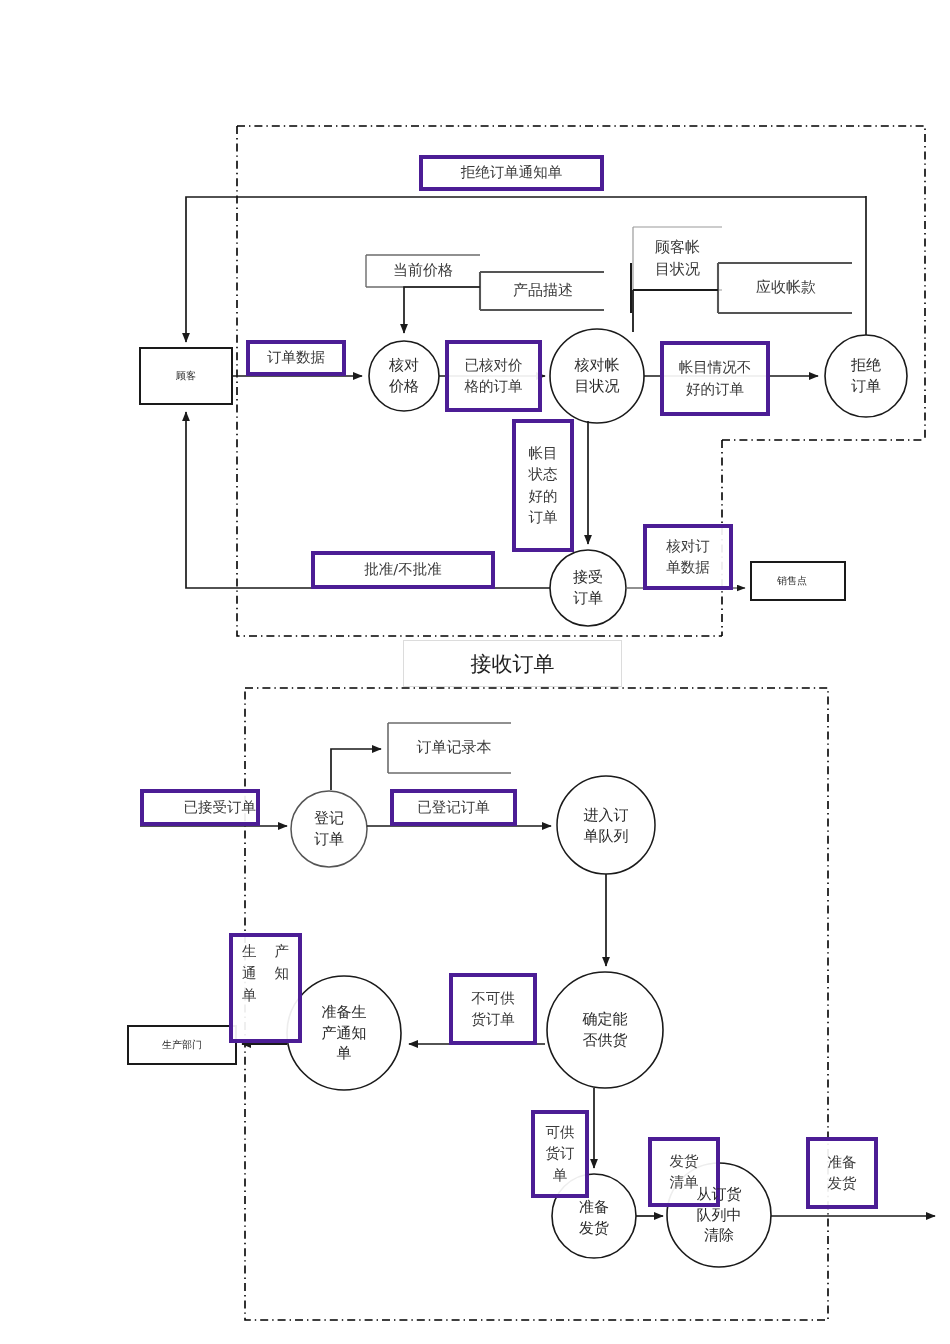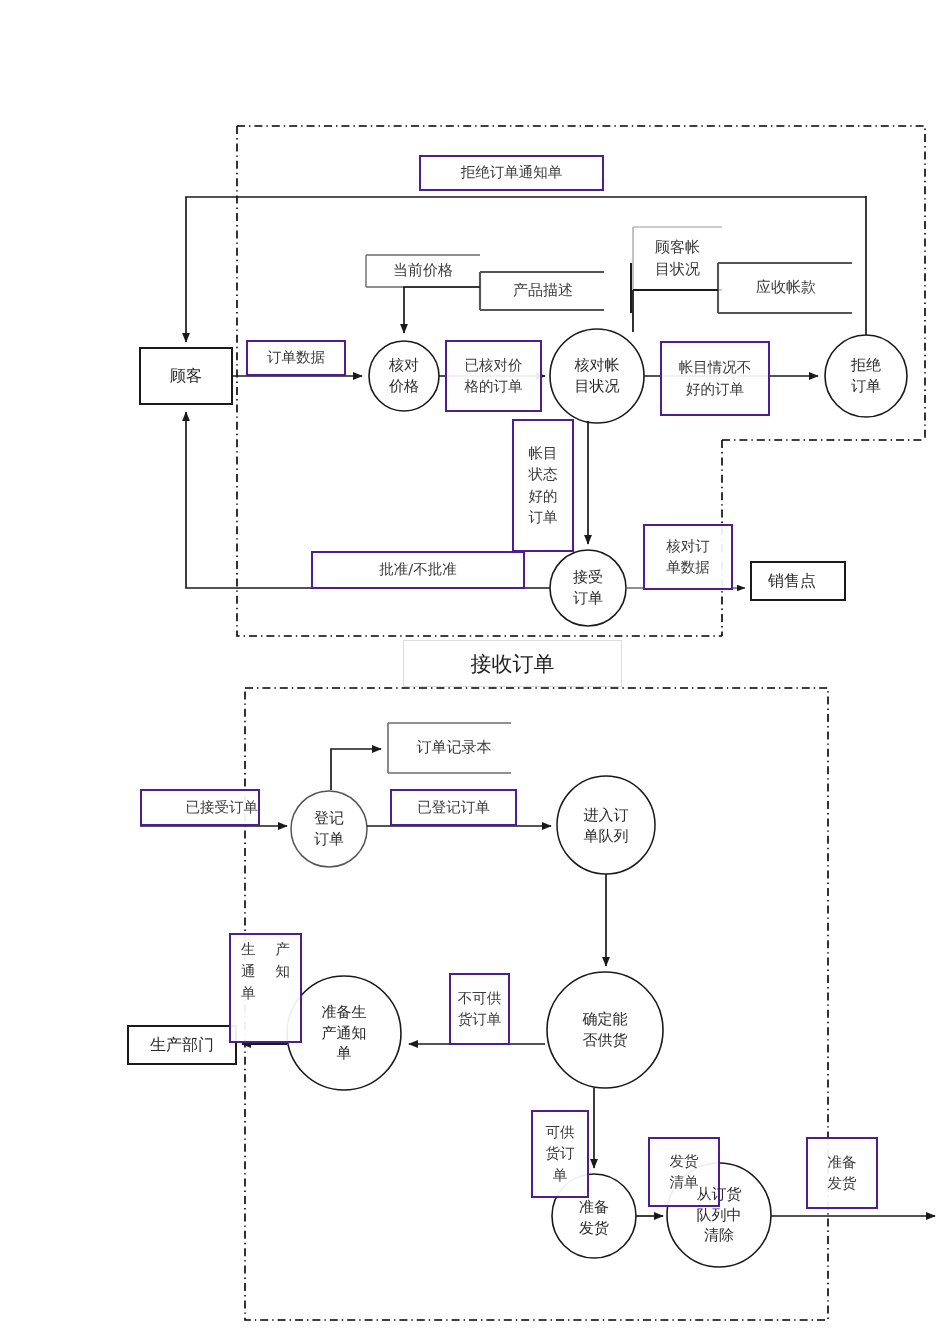--- a/index.html
+++ b/index.html
@@ -37,21 +37,21 @@
     line-height: 1.38;
     color: #2b2b2b;
     white-space: pre;
   }
   .ext-text {
     position: absolute;
     display: flex;
     align-items: center;
     justify-content: center;
     text-align: center;
-    font-size: 16px;
+    font-size: 10px;
     color: #2b2b2b;
   }
   .store-text {
     position: absolute;
     display: flex;
     flex-direction: column;
     align-items: center;
     justify-content: center;
     text-align: center;
     font-size: 15px;
@@ -66,21 +66,21 @@
     align-items: center;
     justify-content: center;
     text-align: center;
     font-size: 14.5px;
     line-height: 1.45;
     color: #3a3a3a;
     white-space: pre;
     box-sizing: border-box;
   }
   .flow-label.lb {
-    border: 2px solid #4c1d95;
+    border: 4px solid #4c1d95;
     background: rgba(255,255,255,0.92);
   }
   .flow-label.vert2 {
     flex-direction: row;
     align-items: flex-start;
     justify-content: space-around;
     padding-top: 4px;
   }
   .vcol {
     display: flex;
@@ -273,21 +273,21 @@
 好的订单</span>
   </div>
 
   <div class="flow-label lb" style="left:512px; top:419px; width:62px; height:133px;">
     <span>帐目
 状态
 好的
 订单</span>
   </div>
 
-  <div class="flow-label lb" style="left:311px; top:551px; width:214px; height:38px;">
+  <div class="flow-label lb" style="left:311px; top:551px; width:184px; height:38px;">
     <span>批准/不批准</span>
   </div>
 
   <div class="flow-label lb" style="left:643px; top:524px; width:90px; height:66px;">
     <span>核对订
 单数据</span>
   </div>
 
   <div class="caption" style="left:403px; top:640px; width:219px; height:47px; border:1px solid #dcdcdc;">
     <span>接收订单</span>
@@ -313,21 +313,21 @@
   <div class="node-text" style="left:558px; top:778px; width:96px; height:96px;">
     <span>进入订
 单队列</span>
   </div>
 
   <div class="node-text" style="left:547px; top:972px; width:116px; height:116px;">
     <span>确定能
 否供货</span>
   </div>
 
-  <div class="flow-label lb" style="left:449px; top:973px; width:61px; height:72px;">
+  <div class="flow-label lb" style="left:449px; top:973px; width:88px; height:72px;">
     <span>不可供
 货订单</span>
   </div>
 
   <div class="node-text" style="left:297px; top:986px; width:94px; height:94px;">
     <span>准备生
 产通知
 单</span>
   </div>
 

